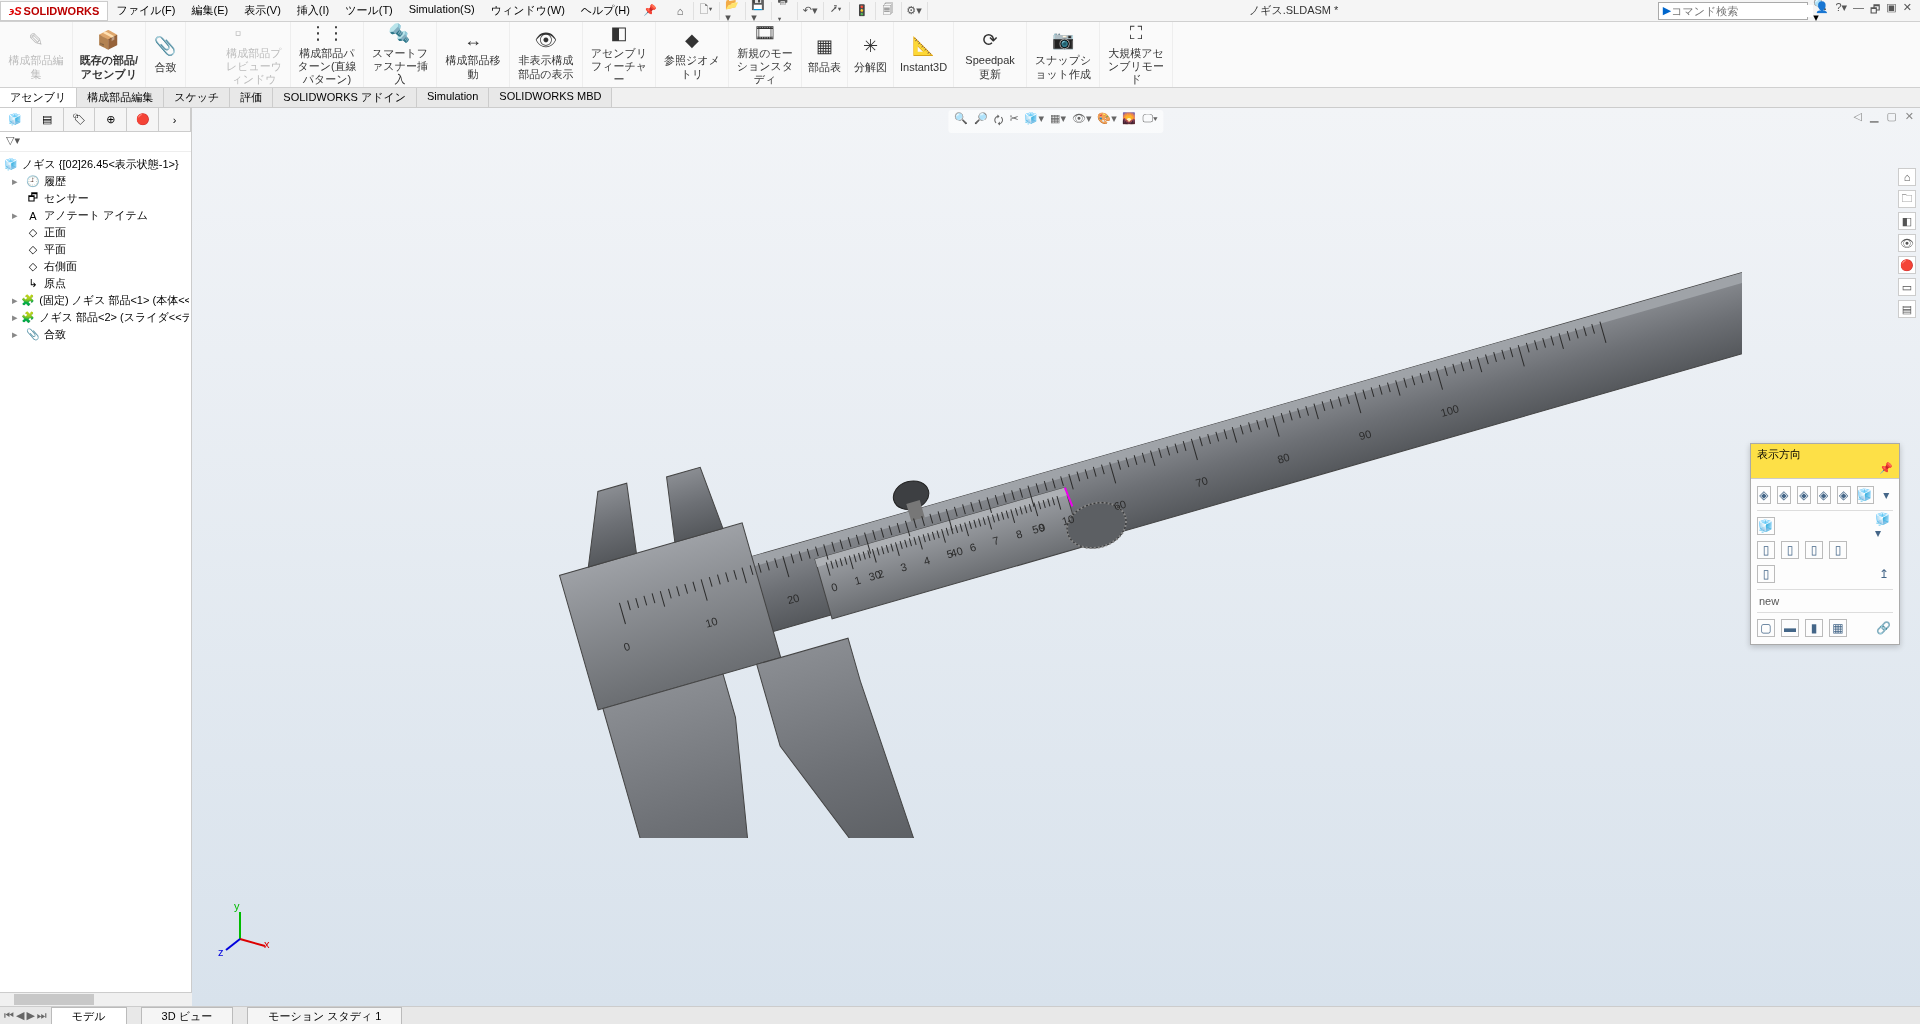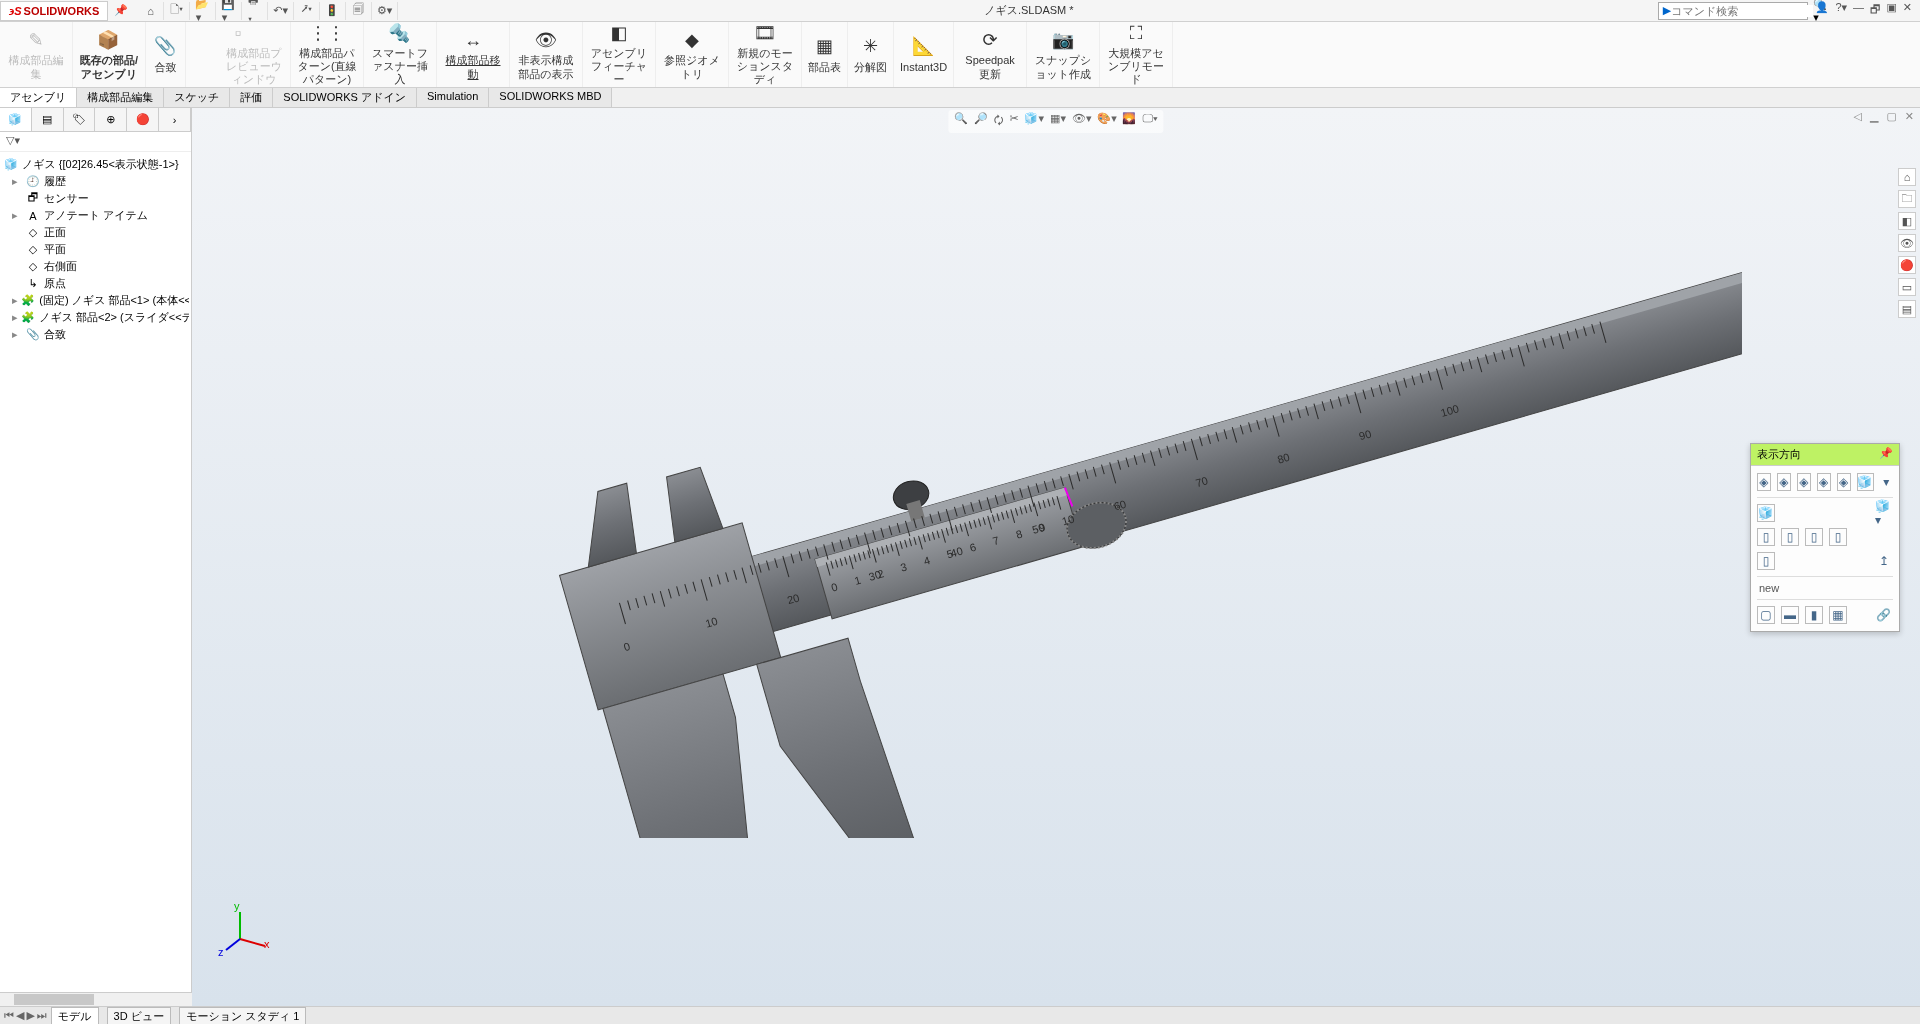--- a/index.html
+++ b/index.html
@@ -53,44 +53,54 @@
 
 .triad { position:absolute; left:28px; bottom:50px; font-size:10px; }
 .triad .y{color:#0b0;} .triad .x{color:#d00;} .triad .z{color:#00d;}
 
 
 .right-rail { position:absolute; right:2px; top:60px; width:20px; display:flex; flex-direction:column; gap:4px; }
 .right-rail div { width:18px; height:18px; border:1px solid #ccc; background:#fff; display:flex; align-items:center; justify-content:center; font-size:11px; color:#555;}
 
 
 .orient { position:absolute; right:20px; top:335px; width:150px; background:#fdfdfd; border:1px solid #aaa; box-shadow:0 2px 6px rgba(0,0,0,.2); }
-.orient-title{ background:#bef264; padding:3px 6px; border-bottom:1px solid #ccc; display:flex; }
+.orient-title{ background:#fde047; padding:3px 6px; border-bottom:1px solid #ccc; display:flex;flex-direction:column; }
 .orient-body{ padding:4px 6px; }
 .orient-row{ display:flex; gap:6px; padding:3px 0; }
 .orient-row span{ width:18px; height:18px; border:1px solid #bbb; display:flex; align-items:center; justify-content:center; color:#468; font-size:12px;}
 .orient-sep{border-top:1px solid #ddd; margin:3px 0;}
 .orient-new{color:#555; padding:2px;}
 
 
 .bottom-tabs { position:absolute; bottom:0; left:0; right:0; height:18px; background:#e8e8e8; border-top:1px solid #ccc; display:flex; align-items:center; }
 .bottom-tabs .nav{ display:flex; padding:0 4px; gap:2px; color:#666;}
-.bottom-tabs .tab{ padding:1px 6px; border:1px solid #bbb; border-bottom:none; background:#f5f5f5; margin-right:8px;}
+.bottom-tabs .tab{ padding:1px 20px; border:1px solid #bbb; border-bottom:none; background:#f5f5f5; margin-right:14px;}
 .bottom-tabs .tab.active{ background:#fff; }
 
 .scrollbar-h { position:absolute; bottom:18px; left:0; width:192px; height:14px; background:#f0f0f0; border-top:1px solid #ccc;}
 .scrollbar-h .thumb{ position:absolute; left:14px; width:80px; top:1px; bottom:1px; background:#c8c8c8;}
 </style>
 </head>
 <body>
 
 <div class="menubar">
   <div class="logo">
     <span class="logo-ds">϶S</span>
     <span>SOLIDWORKS</span>
   </div>
+  <div class="menus" id="menus">
+      <div>ファイル(F)</div>
+      <div>編集(E)</div>
+      <div>表示(V)</div>
+      <div>挿入(I)</div>
+      <div>ツール(T)</div>
+      <div>Simulation(S)</div>
+      <div>ウィンドウ(W)</div>
+      <div>ヘルプ(H)</div>
+    </div>
   <span class="pin-icon">📌</span>
   <div class="quickbar">
     <span class="qbtn">⌂</span>
     <span class="qbtn">🗋▾</span>
     <span class="qbtn">📂▾</span>
     <span class="qbtn">💾▾</span>
     <span class="qbtn">🖶▾</span>
     <span class="qbtn">↶▾</span>
     <span class="qbtn">⭷▾</span>
     <span class="qbtn" style="color:#d00">🚦</span>
@@ -133,21 +143,21 @@
     <div class="ribbon-btn">
       <div class="ribbon-icon">⋮⋮</div>
       <div style="max-width: 60px;">構成部品パターン(直線パターン)</div>
     </div>
     <div class="ribbon-btn">
       <div class="ribbon-icon">🔩</div>
       <div style="max-width: 60px;">スマートファスナー挿入</div>
     </div>
     <div class="ribbon-btn">
       <div class="ribbon-icon">↔</div>
-      <div style="max-width: 60px; text-decoration: underline;">構成部品移動</div>
+      <div style="max-width: 60px;">構成部品移動</div>
     </div>
     <div class="ribbon-btn">
       <div class="ribbon-icon">👁</div>
       <div style="max-width: 60px;">非表示構成部品の表示</div>
     </div>
     <div class="ribbon-btn">
       <div class="ribbon-icon">◧</div>
       <div style="max-width: 60px;">アセンブリフィーチャー</div>
     </div>
     <div class="ribbon-btn">

